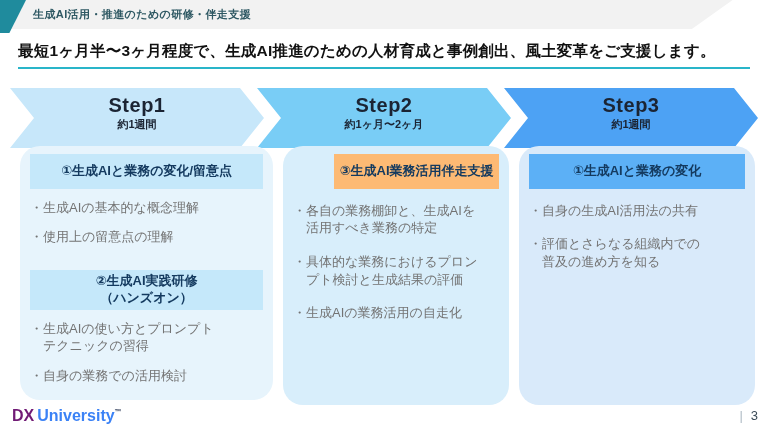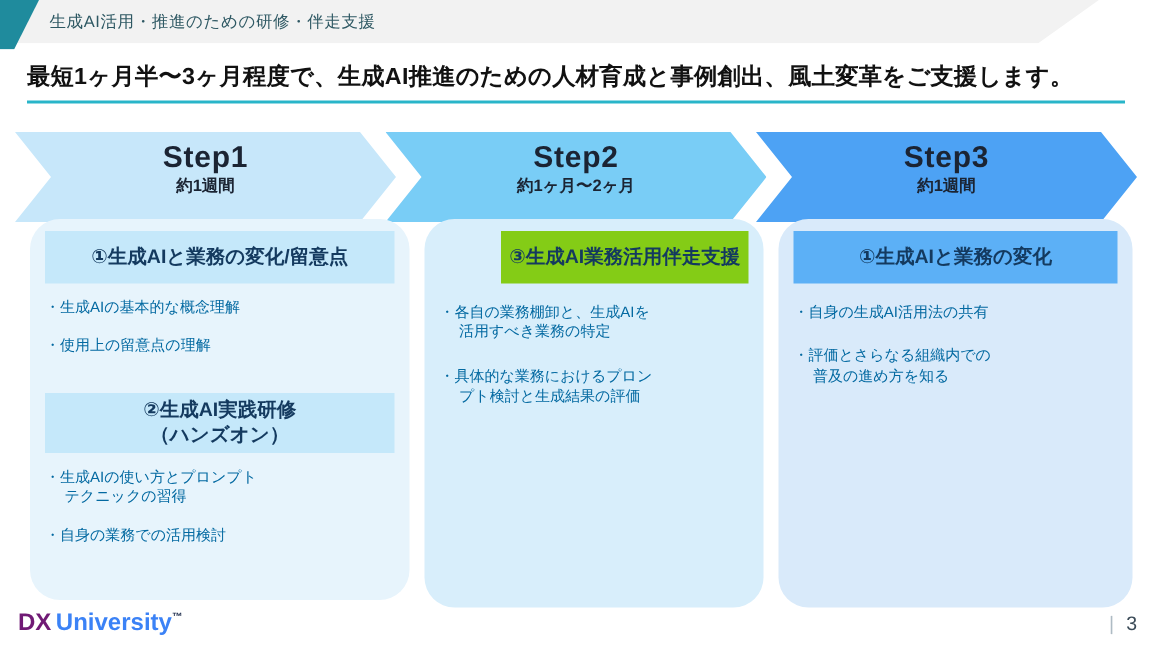--- a/index.html
+++ b/index.html
@@ -6,21 +6,21 @@
   .slide{
     position:relative;width:768px;height:432px;background:#ffffff;overflow:hidden;
     font-family:"Liberation Sans","DejaVu Sans",sans-serif;
   }
   
   .topbar{
     position:absolute;top:0;left:0;width:740px;height:29px;background:#f2f2f2;
     clip-path:polygon(0 0,99% 0,93.5% 100%,0 100%);
     display:flex;align-items:center;padding-left:33px;box-sizing:border-box;
   }
-  .topbar-title{font-size:11px;font-weight:normal;color:#2e5863;letter-spacing:.4px;}
+  .topbar-title{font-size:11px;font-weight:bold;color:#2e5863;letter-spacing:.4px;}
   .corner{
     position:absolute;top:0;left:0;width:26px;height:33px;background:#1f8b9d;
     clip-path:polygon(0 0,100% 0,36% 100%,0 100%);
   }
   
   .headline{
     position:absolute;top:41px;left:18px;width:736px;
     font-size:15.5px;font-weight:600;color:#111;letter-spacing:.2px;
   }
   .headline-rule{position:absolute;top:67px;left:18px;width:732px;height:2px;background:#29b5c9;}
@@ -38,25 +38,25 @@
   
   .panel{position:absolute;top:146px;box-sizing:border-box;padding:8px 10px;border-radius:20px;}
   .panel-1{left:20px;width:253px;height:254px;background:#e7f4fc;}
   .panel-2{left:283px;width:226px;height:259px;background:#d8eefb;}
   .panel-3{left:519px;width:236px;height:259px;background:#d9eafa;}
   .hdr{
     text-align:center;font-size:13px;font-weight:bold;color:#143a5f;
     padding:9px 2px;margin-bottom:10px;white-space:pre-line;line-height:1.3;
   }
   .panel-1 .hdr{background:#c5e8fa;}
-  .panel-2 .hdr{background:#84cc16;margin-bottom:13px;margin-left:41px;}
+  .panel-2 .hdr{background:#fdba74;margin-bottom:13px;margin-left:41px;}
   .panel-3 .hdr{background:#5cb0f6;margin-bottom:13px;}
   .hdr-2line{padding:3px 2px;margin-top:24px;}
   .bullet{
-    font-size:10px;color:#0369a1;line-height:1.35;margin-bottom:12px;
+    font-size:13px;color:#737373;line-height:1.35;margin-bottom:12px;
     padding-left:13px;text-indent:-13px;white-space:pre-line;
   }
   .panel-2 .bullet,.panel-3 .bullet{margin-bottom:16px;}
   
   .logo{position:absolute;left:12px;top:407px;font-size:16px;font-weight:bold;white-space:nowrap;}
   .logo-dx{color:#701a75;}
   .logo-uni{color:#3b82f6;margin-left:3px;}
   .logo-tm{font-size:7px;color:#1d2c4c;position:relative;top:-7px;font-weight:bold;}
   .pagenum{position:absolute;right:10px;top:408px;font-size:13px;color:#3a4a57;white-space:nowrap;}
   .pagenum .sep{color:#aebbc4;margin-right:8px;}
@@ -97,20 +97,21 @@
 テクニックの習得</div>
     <div class="bullet">・自身の業務での活用検討</div>
   </section>
 
   <section class="panel panel-2">
     <div class="hdr">③生成AI業務活用伴走支援</div>
     <div class="bullet">・各自の業務棚卸と、生成AIを
 活用すべき業務の特定</div>
     <div class="bullet">・具体的な業務におけるプロン
 プト検討と生成結果の評価</div>
+    <div class="bullet">・生成AIの業務活用の自走化</div>
   </section>
 
   <section class="panel panel-3">
     <div class="hdr">①生成AIと業務の変化</div>
     <div class="bullet">・自身の生成AI活用法の共有</div>
     <div class="bullet">・評価とさらなる組織内での
 普及の進め方を知る</div>
   </section>
 
   <div class="logo">

